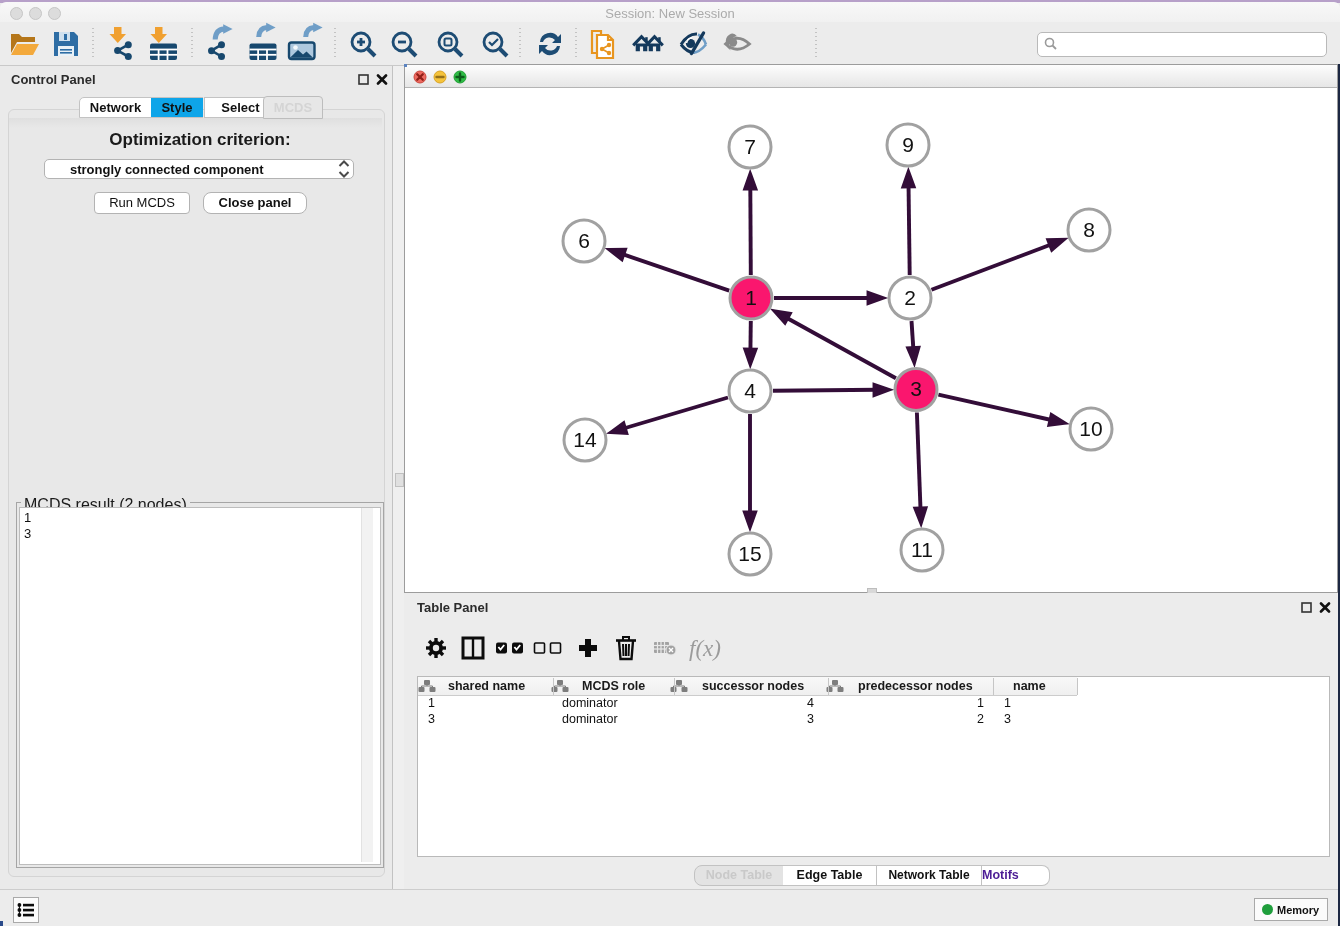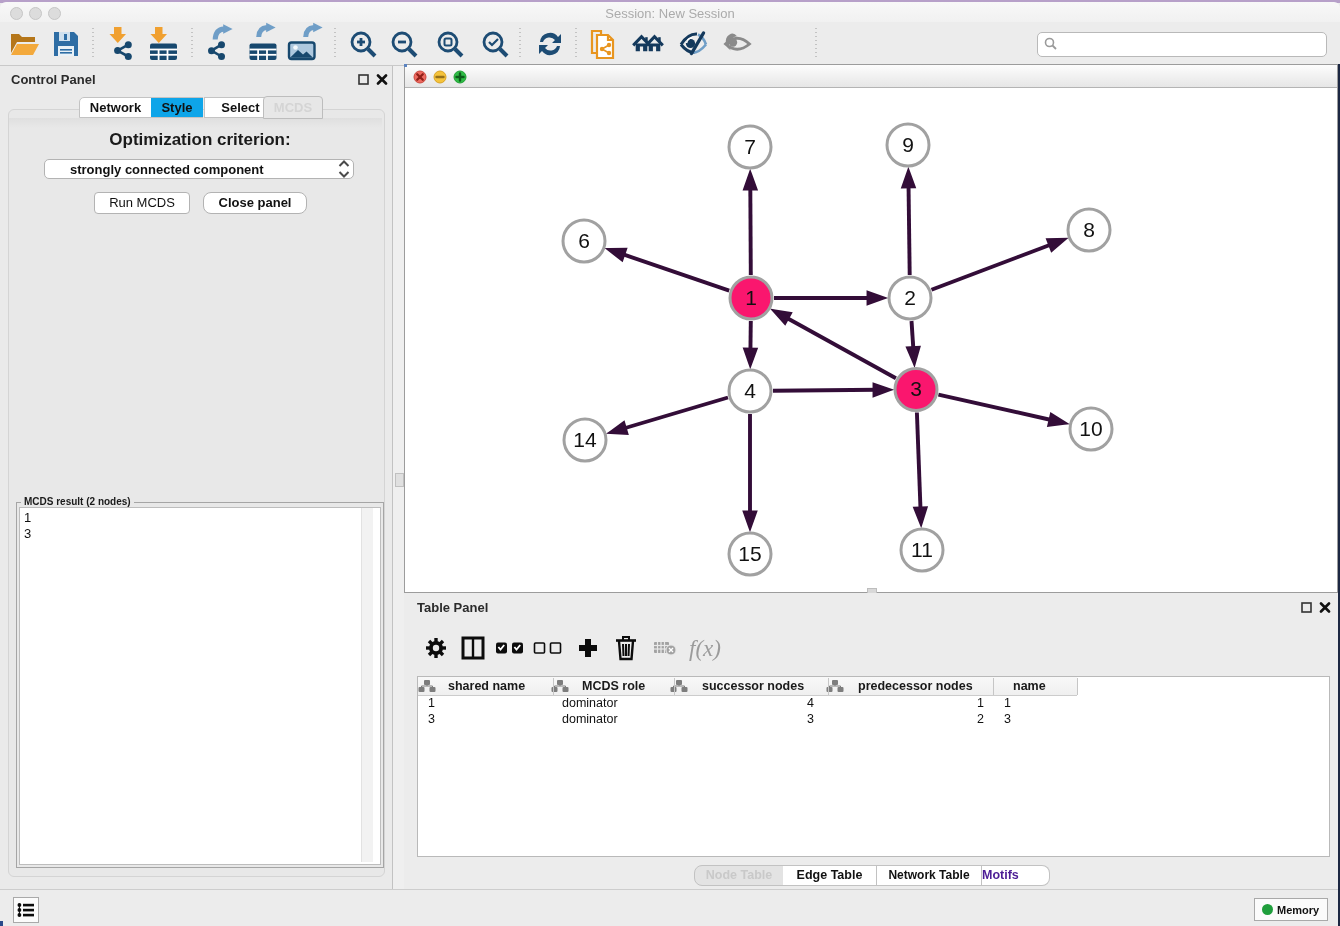--- a/index.html
+++ b/index.html
@@ -192,21 +192,21 @@
 <div class="abs" style="left:44px;top:93px;width:310px;height:20px;background:#fff;border:1px solid #b3b3b3;border-radius:5px;font-size:13px;font-weight:bold;line-height:20px;color:#111;padding-left:25px;box-sizing:border-box;">strongly connected component</div>
 <svg width="14" height="18" style="position:absolute;left:337px;top:94px;">
 <path d="M2.5,6 L7,1.5 L11.5,6" fill="none" stroke="#4a4a4a" stroke-width="2"></path>
 <path d="M2.5,12 L7,16.5 L11.5,12" fill="none" stroke="#4a4a4a" stroke-width="2"></path>
 </svg>
 
 <div class="abs" style="left:94px;top:126px;width:94px;height:20px;background:#fff;border:1px solid #b3b3b3;border-radius:4px;font-size:13px;font-weight:normal;line-height:20px;text-align:center;color:#111;">Run MCDS</div>
 <div class="abs" style="left:203px;top:126px;width:102px;height:20px;background:#fff;border:1px solid #b3b3b3;border-radius:8px;font-size:13px;font-weight:bold;line-height:20px;text-align:center;color:#111;">Close panel</div>
 
 <div class="abs" style="left:16px;top:436px;width:366px;height:364px;border:1px solid #a5a5a5;"></div>
-<div class="abs" style="left:21px;top:430px;font-size:10px;font-weight:bold;color:#1a1a1a;background:#e8e8e8;padding:0 3px;">MCDS result (2 nodes)</div>
+<div class="abs" style="left:21px;top:430px;font-size:16px;font-weight:normal;color:#1a1a1a;background:#e8e8e8;padding:0 3px;">MCDS result (2 nodes)</div>
 <div class="abs" style="left:19px;top:441px;width:360px;height:356px;background:#fff;border:1px solid #bdbdbd;"></div>
 <div class="abs" style="left:361px;top:442px;width:11px;height:354px;background:#f2f2f2;border-left:1px solid #e2e2e2;"></div>
 <div class="abs" style="left:24px;top:444px;font-size:13px;color:#111;line-height:16px;">1<br>3</div>
 </div>
 
 <div class="abs" style="left:393px;top:66px;width:11px;height:823px;background:#efefef;"></div>
 <div class="abs" style="left:395px;top:473px;width:7px;height:12px;background:#e0e0e0;border:1px solid #c0c0c0;"></div>
 
 <div class="abs" id="netwin" style="left:404px;top:64px;width:934px;height:529px;border:1px solid #9c9c9c;box-sizing:border-box;">
 <div class="abs" style="left:0;top:0;width:932px;height:22px;background:linear-gradient(#fdfdfd,#e6e6e6);border-bottom:1px solid #b4b4b4;"></div>

